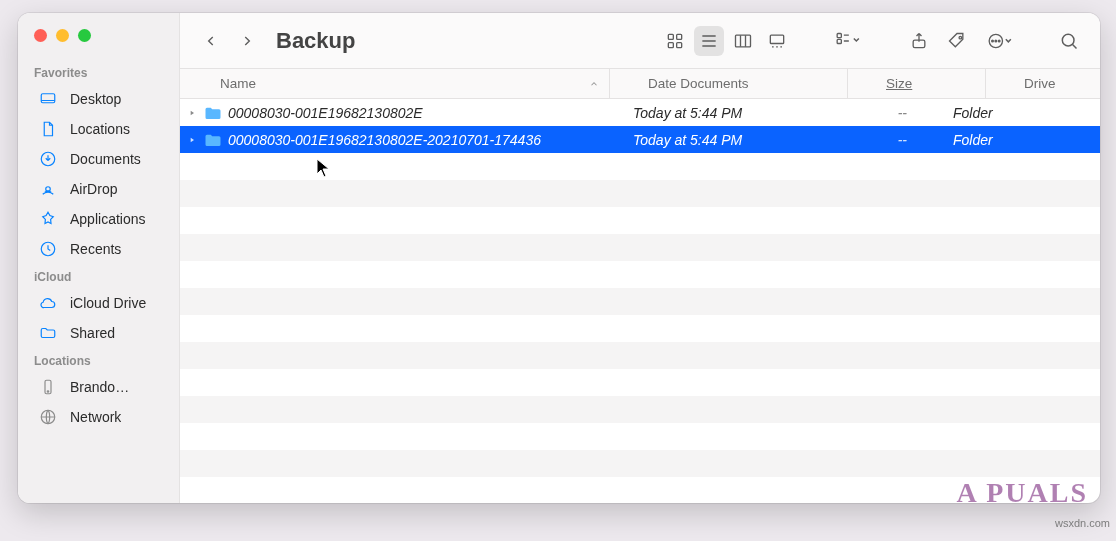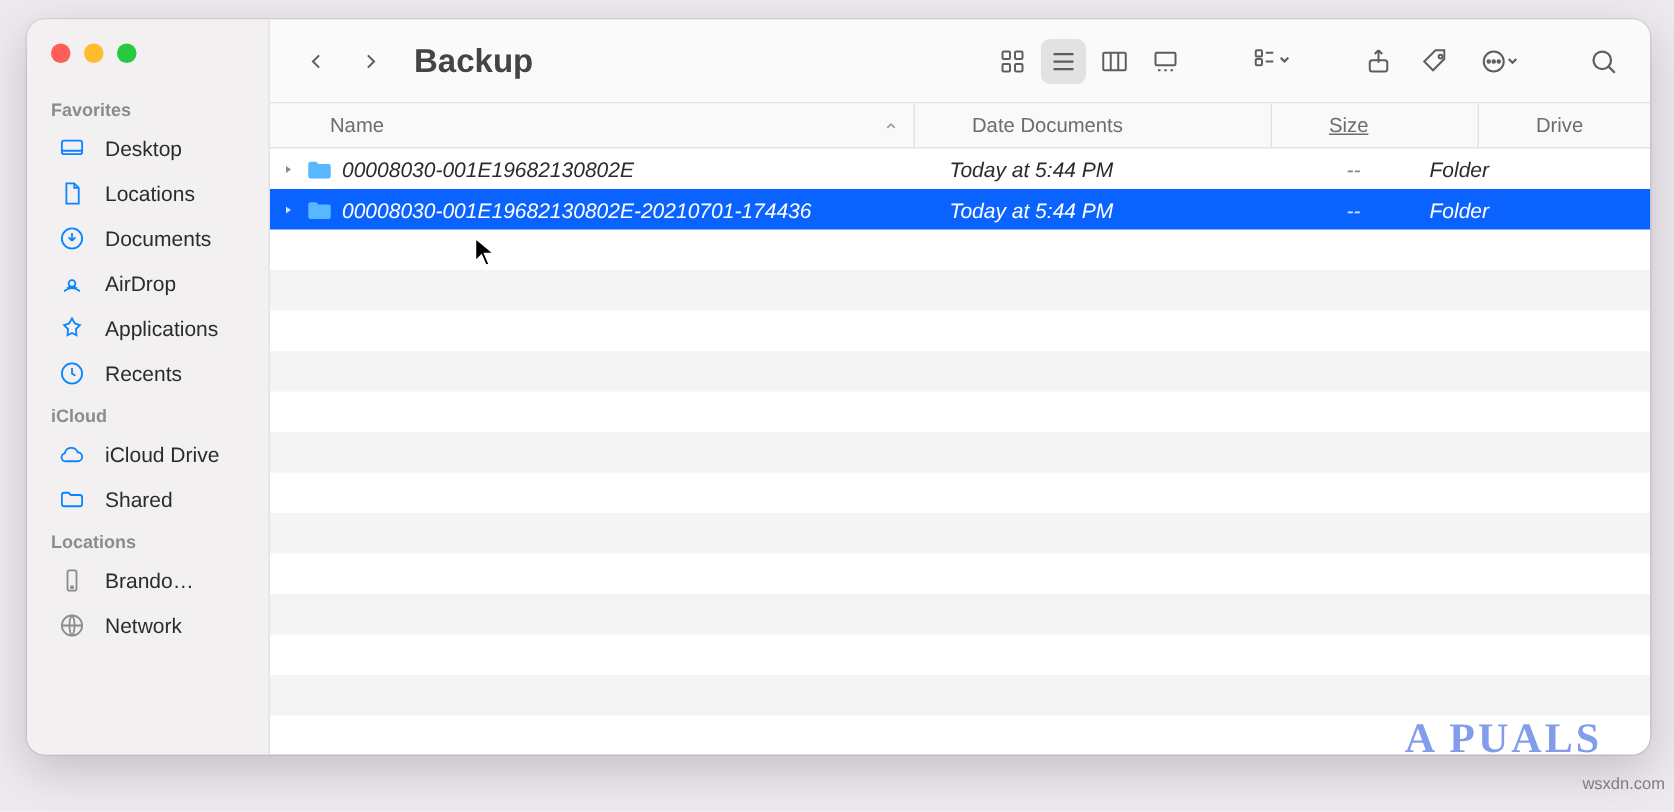--- a/index.html
+++ b/index.html
@@ -58,21 +58,21 @@
   .row .c.date{flex:0 0 210px;}
   .row .c.size{flex:0 0 110px;justify-content:flex-end;color:#888;}
   .row.sel .c.size{color:#cde0ff;}
   .row .c.kind{flex:1;}
   .disclosure{width:12px;display:flex;justify-content:center;color:#8a8a8a;}
   .row.sel .disclosure{color:#cfe2ff;}
   .folder-ico{width:18px;height:16px;flex:none;}
   .empty-row{height:27px;}
   .empty-row.alt{background:var(--row-alt);}
   
-  .watermark{position:absolute;right:48px;bottom:32px;font-size:28px;font-weight:700;color:#1d4ed8;letter-spacing:2px;opacity:.55;pointer-events:none;font-family:Georgia,serif;}
+  .watermark{position:absolute;right:28px;bottom:32px;font-size:28px;font-weight:700;color:#701a75;letter-spacing:2px;opacity:.55;pointer-events:none;font-family:Georgia,serif;}
   .attr{position:absolute;right:6px;bottom:12px;font-size:11px;color:#7d7d7d;}
   
   .cursor{position:absolute;left:316px;top:158px;width:14px;height:20px;pointer-events:none;}
   svg{display:block;}
 </style>
 </head>
 <body>
 
 <div class="window">
 

